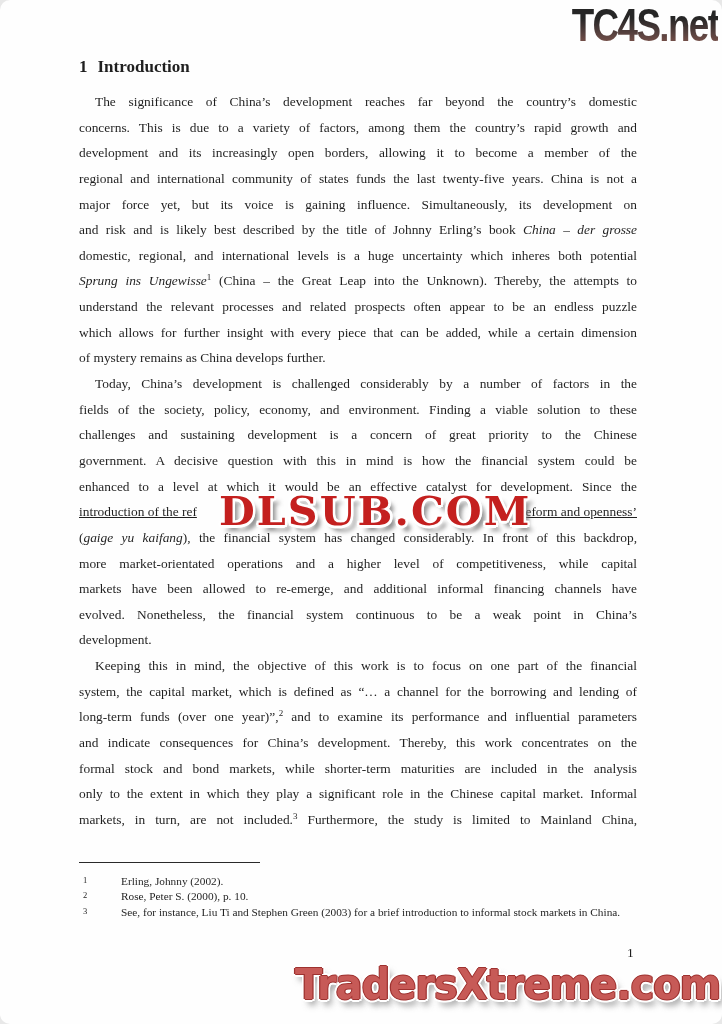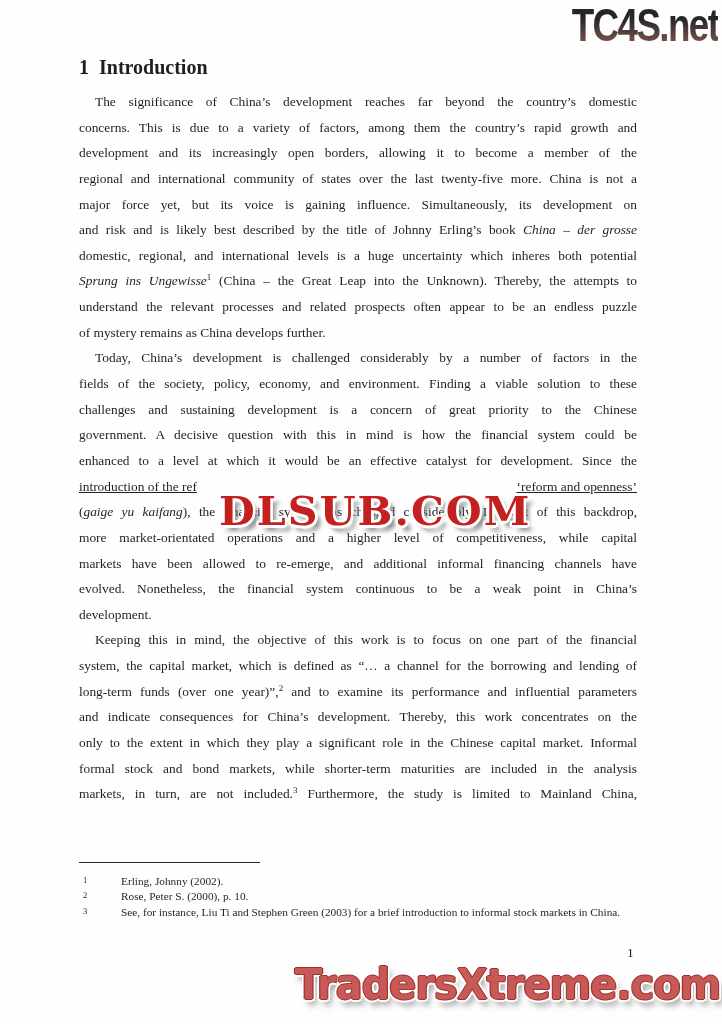--- a/index.html
+++ b/index.html
@@ -1,39 +1,39 @@
 <!DOCTYPE html>
 <html><head>
 <meta charset="utf-8">
 <style>
   html,body{margin:0;padding:0;background:#e8e8e8;}
   .page{
     position:relative;width:722px;height:1024px;margin:0 auto;
     background:#fefefe;overflow:hidden;
-    font-family:"Liberation Serif", serif;color:#1f1f1f;
+    font-family:"Liberation Serif", serif;color:#1f1f1f;border-radius:10px;
   }
   
   .tc4s{
     position:absolute;top:2px;right:4px;
     font-family:"Liberation Sans", sans-serif;font-weight:700;
     font-size:46px;letter-spacing:-2px;line-height:1;
     transform:scaleX(0.8);transform-origin:right top;
     color:#3a3a3a;
   }
   @supports ((-webkit-background-clip:text) or (background-clip:text)){
     .tc4s{
       background:linear-gradient(#262626 35%, #5a4340 70%, #8a584e 100%);
       -webkit-background-clip:text;background-clip:text;
       color:transparent;
     }
   }
   
   .heading{
     position:absolute;left:79px;top:56px;
-    font-size:20px;font-weight:bold;line-height:22px;text-align:center;
+    font-size:17px;font-weight:bold;line-height:22px;text-align:center;
   }
   .heading .hnum{margin-right:10px;}
   
   .body-text{
     position:absolute;left:79px;top:89px;width:558px;
     font-size:13.4px;
   }
   .line{
     height:25.65px;line-height:25.65px;overflow:hidden;
     text-align:justify;text-align-last:justify;
@@ -97,48 +97,49 @@
   <div class="tc4s">TC4S.net</div>
 
   <div class="heading">
     <span class="hnum">1</span><span>Introduction</span>
   </div>
 
   <div class="body-text">
       <div class="line first"><span>The significance of China’s development reaches far beyond the country’s domestic</span></div>
       <div class="line"><span>concerns.  This is due to a variety of factors, among them the country’s rapid growth and</span></div>
       <div class="line"><span>development and its increasingly open borders, allowing it to become a member of the</span></div>
-      <div class="line"><span>regional and international community of states over the last twenty-five more.  China is not a</span></div>
+      <div class="line"><span>regional and international community of states funds the last twenty-five years.  China is not a</span></div>
       <div class="line"><span>major force yet, but its voice is gaining influence.  Simultaneously, its development on</span></div>
       <div class="line"><span>and risk and is likely best described by the title of Johnny Erling’s book </span><span class="it">China – der grosse</span></div>
       <div class="line"><span>domestic, regional, and international levels is a huge uncertainty which inheres both potential</span></div>
       <div class="line"><span class="it">Sprung ins Ungewisse</span><sup>1</sup><span> (China – the Great Leap into the Unknown).  Thereby, the attempts to</span></div>
       <div class="line"><span>understand the relevant processes and related prospects often appear to be an endless puzzle</span></div>
+      <div class="line"><span>which allows for further insight with every piece that can be added, while a certain dimension</span></div>
       <div class="line last"><span>of mystery remains as China develops further.</span></div>
       <div class="line first"><span>Today, China’s development is challenged considerably by a number of factors in the</span></div>
       <div class="line"><span>fields of the society, policy, economy, and environment.  Finding a viable solution to these</span></div>
       <div class="line"><span>challenges and sustaining development is a concern of great priority to the Chinese</span></div>
       <div class="line"><span>government.  A decisive question with this in mind is how the financial system could be</span></div>
       <div class="line"><span>enhanced to a level at which it would be an effective catalyst for development.  Since the</span></div>
       <div class="line gapline">
         <span>introduction of the ref</span>
         <span class="gap"></span>
         <span>‘reform and openness’</span>
       </div>
       <div class="line"><span>(</span><span class="it">gaige yu kaifang</span><span>), the financial system has changed considerably.  In front of this backdrop,</span></div>
       <div class="line"><span>more market-orientated operations and a higher level of competitiveness, while capital</span></div>
       <div class="line"><span>markets have been allowed to re-emerge, and additional informal financing channels have</span></div>
       <div class="line"><span>evolved.  Nonetheless, the financial system continuous to be a weak point in China’s</span></div>
       <div class="line last"><span>development.</span></div>
       <div class="line first"><span>Keeping this in mind, the objective of this work is to focus on one part of the financial</span></div>
       <div class="line"><span>system, the capital market, which is defined as “… a channel for the borrowing and lending of</span></div>
       <div class="line"><span>long-term funds (over one year)”,</span><sup>2</sup><span> and to examine its performance and influential parameters</span></div>
       <div class="line"><span>and indicate consequences for China’s development.  Thereby, this work concentrates on the</span></div>
+      <div class="line"><span>formal stock and bond markets, while shorter-term maturities are included in the analysis</span></div>
       <div class="line"><span>only to the extent in which they play a significant role in the Chinese capital market.  Informal</span></div>
-      <div class="line"><span>formal stock and bond markets, while shorter-term maturities are included in the analysis</span></div>
       <div class="line"><span>markets, in turn, are not included.</span><sup>3</sup><span>  Furthermore, the study is limited to Mainland China,</span></div>
     </div>
 
   <div class="dlsub">DLSUB.COM</div>
 
   <div class="fn-rule"></div>
   <div class="footnotes">
       <div class="fn-row">
         <div class="fn-num">1</div>
         <div class="fn-text">Erling, Johnny (2002).</div>

